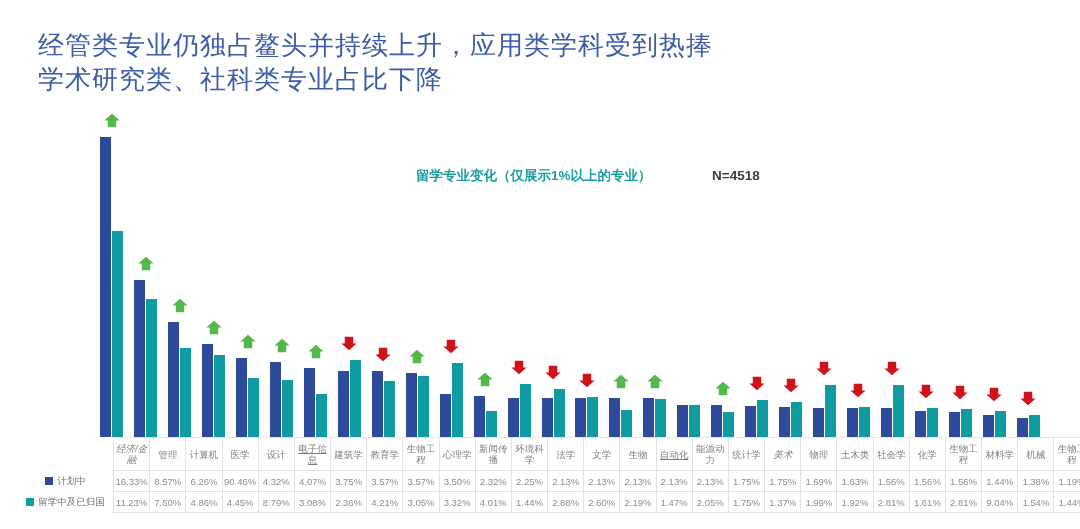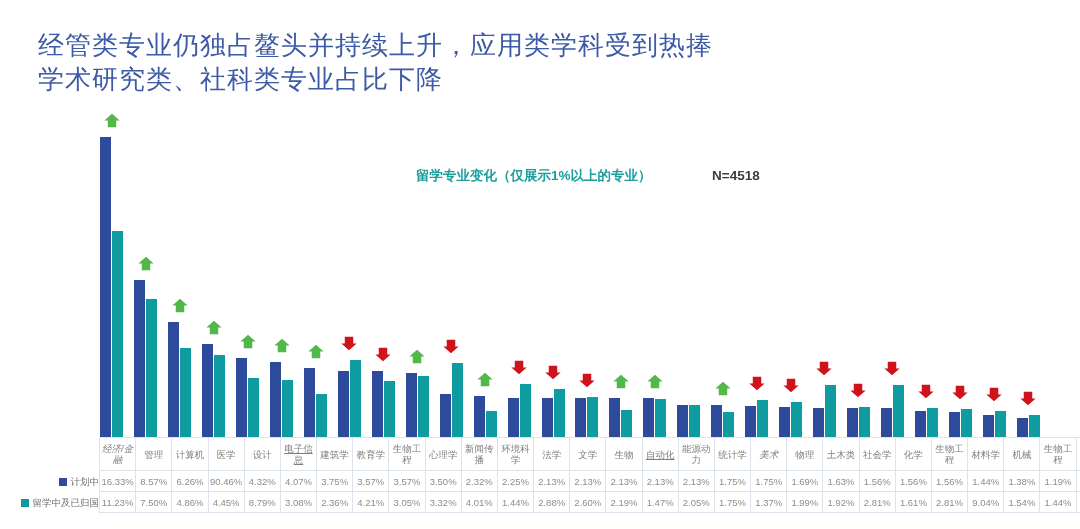--- a/index.html
+++ b/index.html
@@ -47,22 +47,22 @@
   }
   #table table{border-collapse:collapse;width:1080px;table-layout:fixed;}
   #table td{
     border:1px solid #DCE3EC;text-align:center;vertical-align:middle;
     padding:0;line-height:11px;color:#8C8C8C;
     font-size:9.5px;overflow:hidden;
   }
   #table tr.hdr td{height:32px;font-size:9.5px;color:#7E7E7E;}
   #table tr.val td{height:20px;white-space:nowrap;}
   #table td.lead{
-    border:none;text-align:right;padding-left:4px;width:95px;
-    color:#6E6E6E;font-size:9.5px;
+    border:none;text-align:center;padding-left:18px;width:95px;
+    color:#6E6E6E;font-size:9.5px;font-family:Liberation Mono, monospace;
   }
   #table tr.hdr td.lead{border:none;}
   .sw{display:inline-block;width:8px;height:8px;margin-right:4px;vertical-align:-1px;}
   .sw.a{background:#2E4B9B;}
   .sw.b{background:#0E9CA0;}
 </style>
 </head>
 <body>
 
 <div class="title">经管类专业仍独占鳌头并持续上升，应用类学科受到热捧

